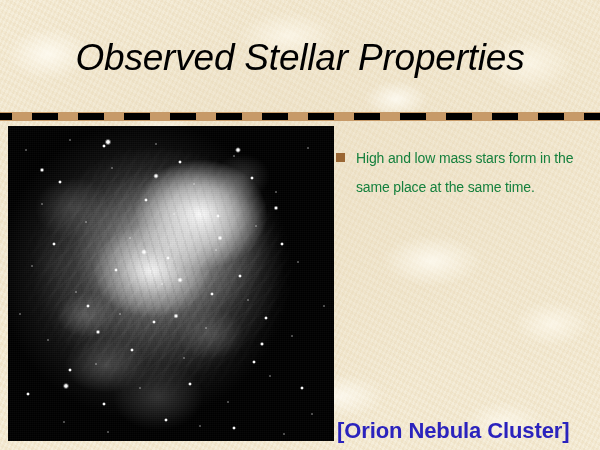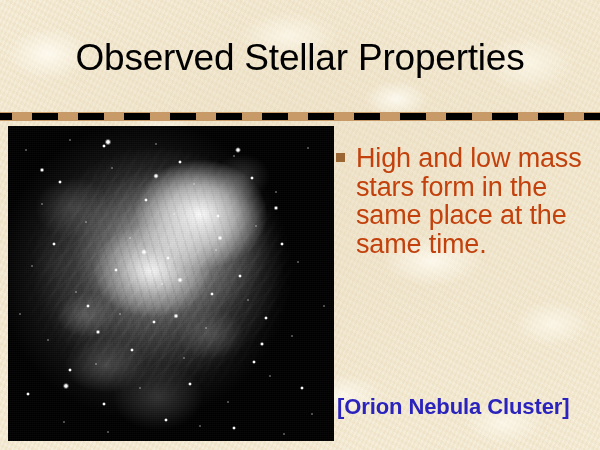--- a/index.html
+++ b/index.html
@@ -53,20 +53,21 @@
     left: 0;
     top: 36px;
     width: 600px;
     text-align: center;
     font-size: 37px;
     line-height: 44px;
     font-weight: 400;
     color: #000000;
     letter-spacing: -0.2px;
     white-space: nowrap;
+    font-style: italic;
   }
 
   
   #title-rule {
     position: absolute;
     left: 0;
     top: 112px;
     width: 600px;
     height: 9px;
     background-color: #c79a68;
@@ -233,31 +234,31 @@
   .bullet-marker {
     flex: 0 0 auto;
     width: 9px;
     height: 9px;
     background-color: #9a6633;
     margin-top: 9px;
     margin-right: 11px;
   }
   .bullet-text {
     flex: 1 1 auto;
-    font-size: 27px;
+    font-size: 14px;
     line-height: 28.5px;
-    color: #c2410c;
+    color: #15803d;
     letter-spacing: -0.15px;
   }
 
   
   #image-caption {
     position: absolute;
     left: 337px;
-    top: 393px;
+    top: 417px;
     font-size: 22px;
     line-height: 28px;
     font-weight: bold;
     color: #2b23bd;
     white-space: nowrap;
     letter-spacing: -0.1px;
   }
 </style>
 </head>
 <body>

